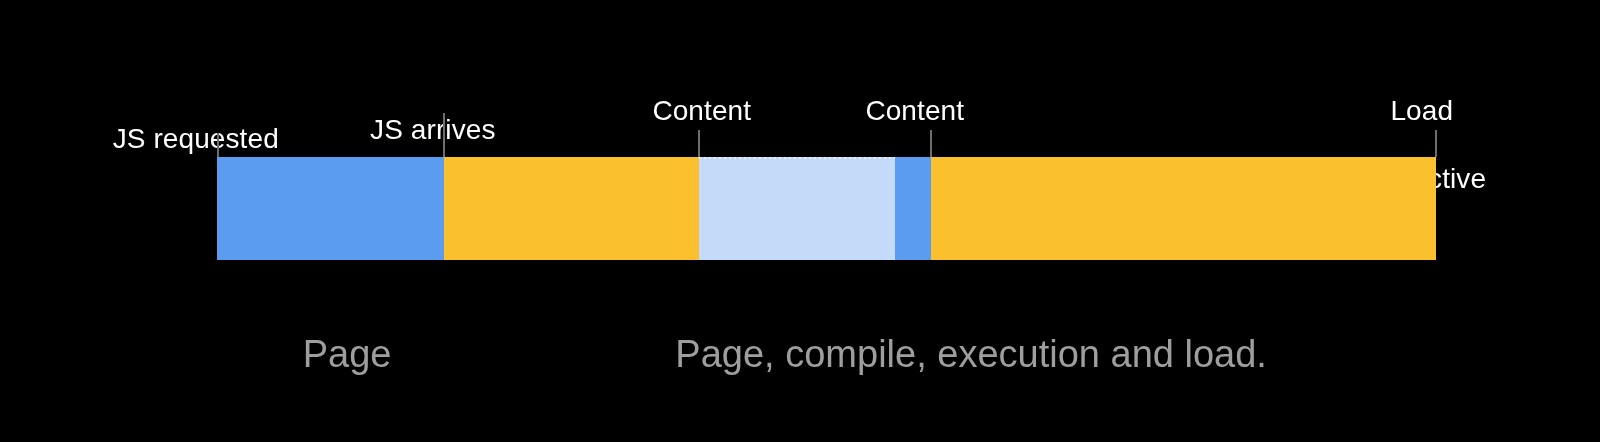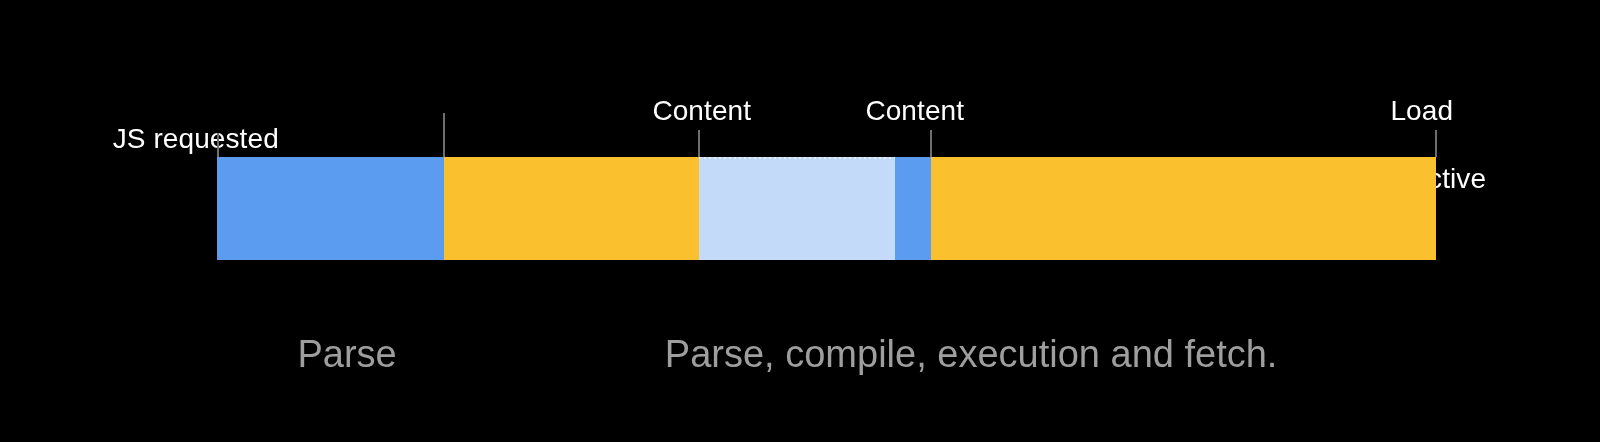--- a/index.html
+++ b/index.html
@@ -77,20 +77,23 @@
   }
 </style>
 </head>
 <body>
 
 <div id="stage" style="background: rgb(0, 0, 0);">
 
   <div class="milestone-label" style="left: -20px; top: 88px; width: 400px;">
     <span>JS requested</span>
   </div>
+  <div class="milestone-label" style="left: 217px; top: 79px; width: 400px;">
+    <span>JS arrives</span>
+  </div>
   <div class="milestone-label" style="left: 486px; top: 60px; width: 400px;">
     <span>Content</span><br>
     <span>fetch</span>
   </div>
   <div class="milestone-label" style="left: 699px; top: 60px; width: 400px;">
     <span>Content</span><br>
     <span>arrives</span>
   </div>
   <div class="milestone-label" style="left: 1206px; top: 60px; width: 400px;">
     <span>Load</span><br>
@@ -105,19 +108,19 @@
 
   <div id="bar" style="left: 217px; top: 157px; width: 1219px; height: 103px;">
     <div class="seg" style="left: 0px; width: 227px; background: rgb(91, 155, 240);"></div>
     <div class="seg" style="left: 227px; width: 255px; background: rgb(251, 192, 45);"></div>
     <div class="seg dotted-top" style="left: 482px; width: 196px; background: rgb(195, 218, 248);"></div>
     <div class="seg" style="left: 678px; width: 36px; background: rgb(91, 155, 240);"></div>
     <div class="seg" style="left: 714px; width: 505px; background: rgb(251, 192, 45);"></div>
   </div>
 
   <div class="caption" style="left: -74px; top: 288px; width: 800px; color: rgb(158, 158, 158);">
-    <span>Parse</span>
+    <span>Page</span>
   </div>
   <div class="caption" style="left: 550px; top: 288px; width: 800px; color: rgb(158, 158, 158);">
-    <span>Parse, compile, execution and fetch.</span>
+    <span>Page, compile, execution and load.</span>
   </div>
 
 </div>
 
 </body></html>

